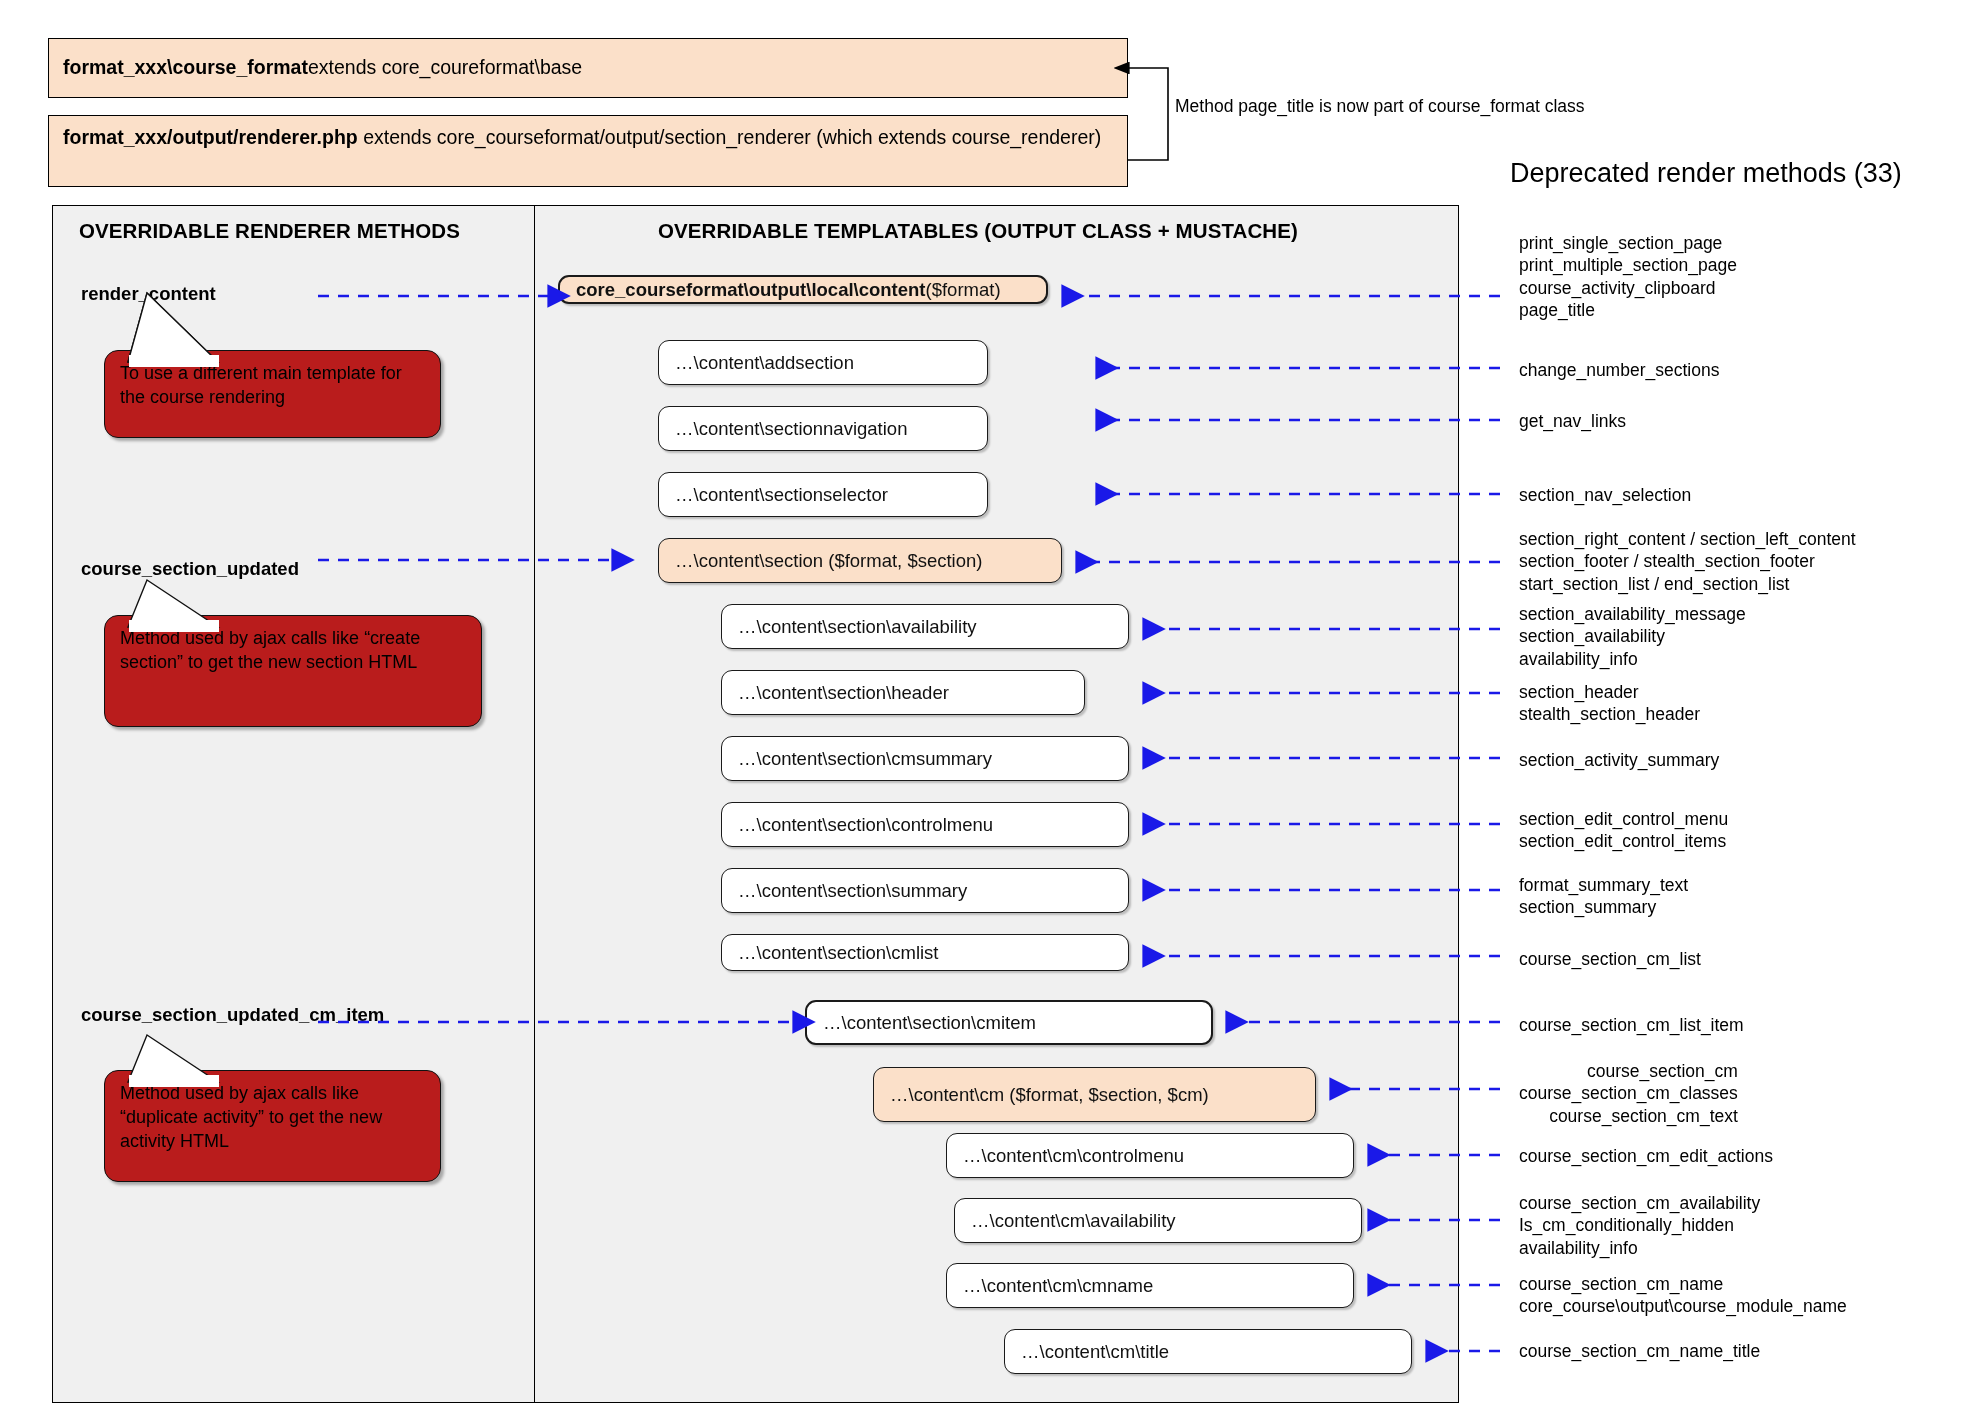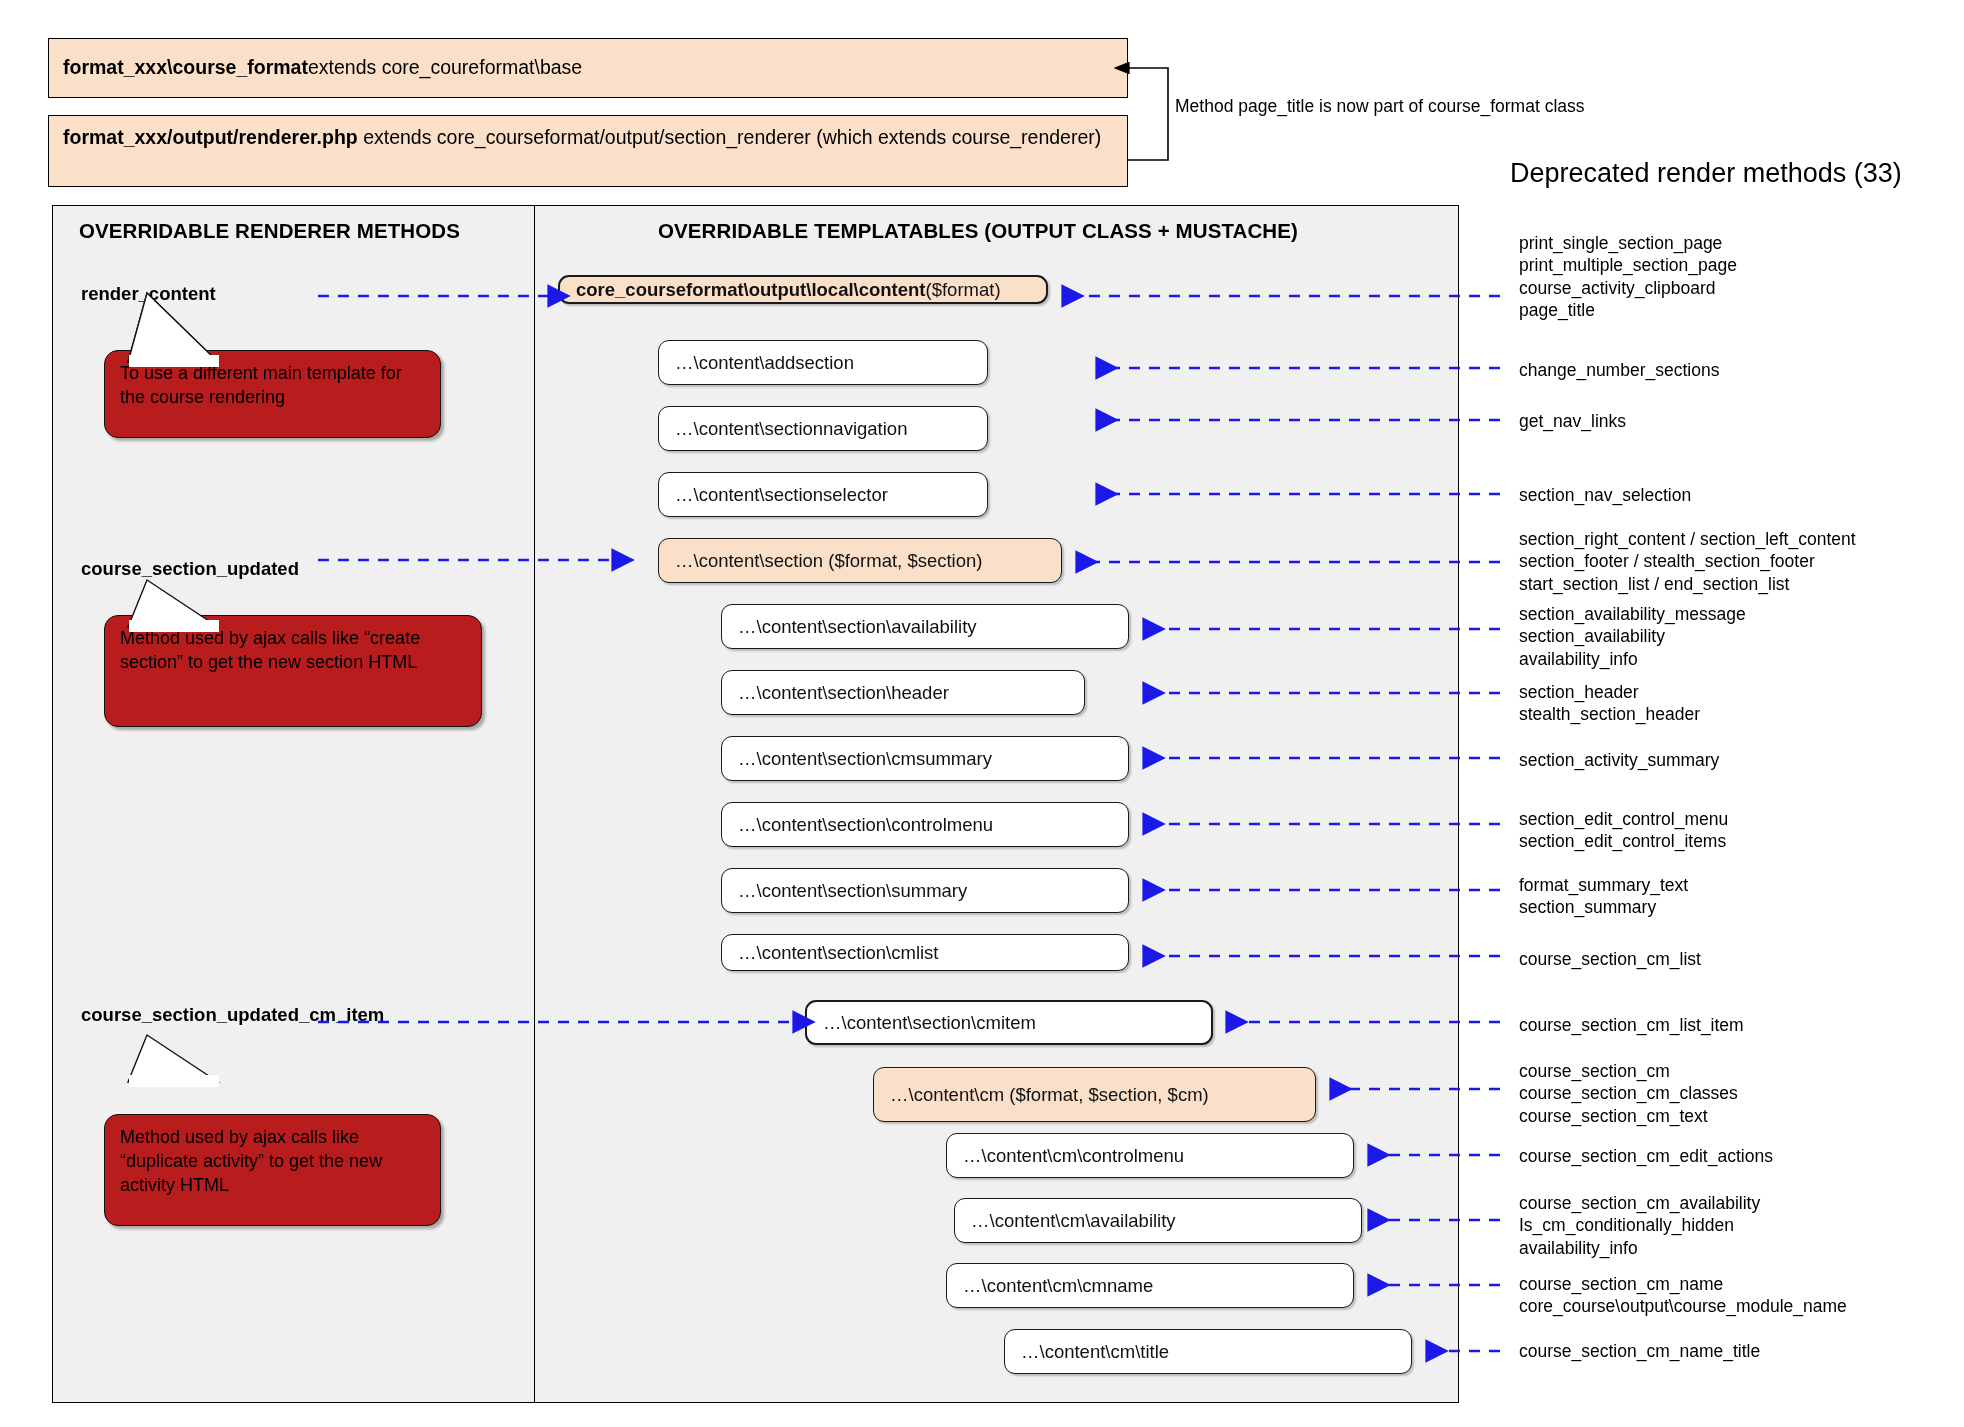--- a/index.html
+++ b/index.html
@@ -80,21 +80,21 @@
 
 <div class="abs panel" style="left:534px;top:205px;width:925px;height:1198px;"></div>
 <div class="abs panel-title" style="left:658px;top:219px;">OVERRIDABLE TEMPLATABLES (OUTPUT CLASS + MUSTACHE)</div>
 
 <div class="abs rmethod" style="left:81px;top:283px;">render_content</div>
 <div class="abs rmethod" style="left:81px;top:558px;">course_section_updated</div>
 <div class="abs rmethod" style="left:81px;top:1004px;">course_section_updated_cm_item</div>
 
 <div class="abs callout" style="left:104px;top:350px;width:337px;height:88px;">To use a different main template for the course rendering</div>
 <div class="abs callout" style="left:104px;top:615px;width:378px;height:112px;">Method used by ajax calls like “create section” to get the new section HTML</div>
-<div class="abs callout" style="left:104px;top:1070px;width:337px;height:112px;margin-top:44px;">Method used by ajax calls like “duplicate activity” to get the new activity HTML</div>
+<div class="abs callout" style="left:104px;top:1070px;width:337px;height:112px;">Method used by ajax calls like “duplicate activity” to get the new activity HTML</div>
 
 <div class="abs tbox peach thick" style="left:558px;top:275px;width:490px;height:29px;">
   <span style="font-weight:bold;">core_courseformat\output\local\content</span>
     <span> ($format)</span>
 </div>
 
 <div class="abs tbox" style="left:658px;top:340px;width:330px;height:45px;">
   <span>…\content\addsection</span>
 </div>
 <div class="abs tbox" style="left:658px;top:406px;width:330px;height:45px;">
@@ -183,21 +183,21 @@
 <div class="abs" style="left:1519px;top:874px;">
   <div class="dep-item">format_summary_text</div>
   <div class="dep-item">section_summary</div>
 </div>
 <div class="abs" style="left:1519px;top:948px;">
   <div class="dep-item">course_section_cm_list</div>
 </div>
 <div class="abs" style="left:1519px;top:1014px;">
   <div class="dep-item">course_section_cm_list_item</div>
 </div>
-<div class="abs" style="left:1519px;top:1060px;">
+<div class="abs" style="left:1519px;top:1060px;text-align:right;">
   <div class="dep-item">course_section_cm</div>
   <div class="dep-item">course_section_cm_classes</div>
   <div class="dep-item">course_section_cm_text</div>
 </div>
 <div class="abs" style="left:1519px;top:1145px;">
   <div class="dep-item">course_section_cm_edit_actions</div>
 </div>
 <div class="abs" style="left:1519px;top:1192px;">
   <div class="dep-item">course_section_cm_availability</div>
   <div class="dep-item">Is_cm_conditionally_hidden</div>

